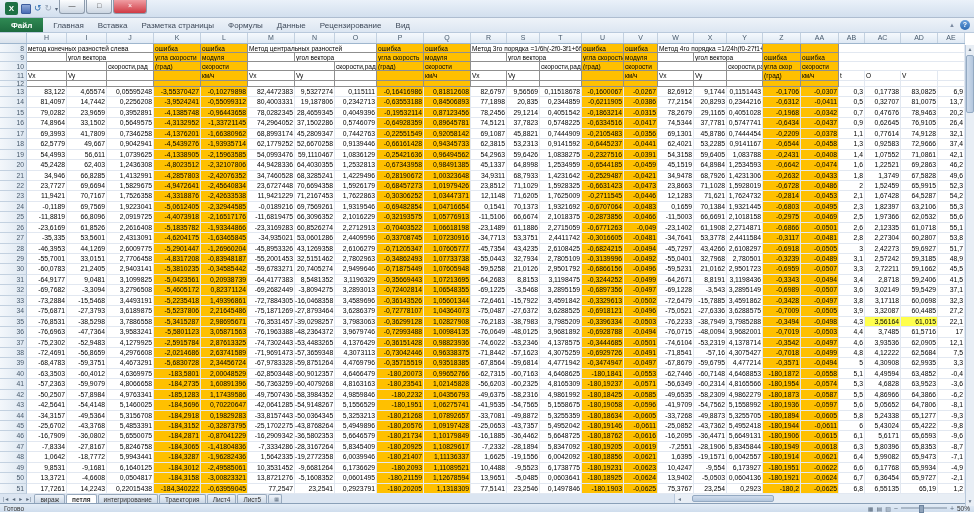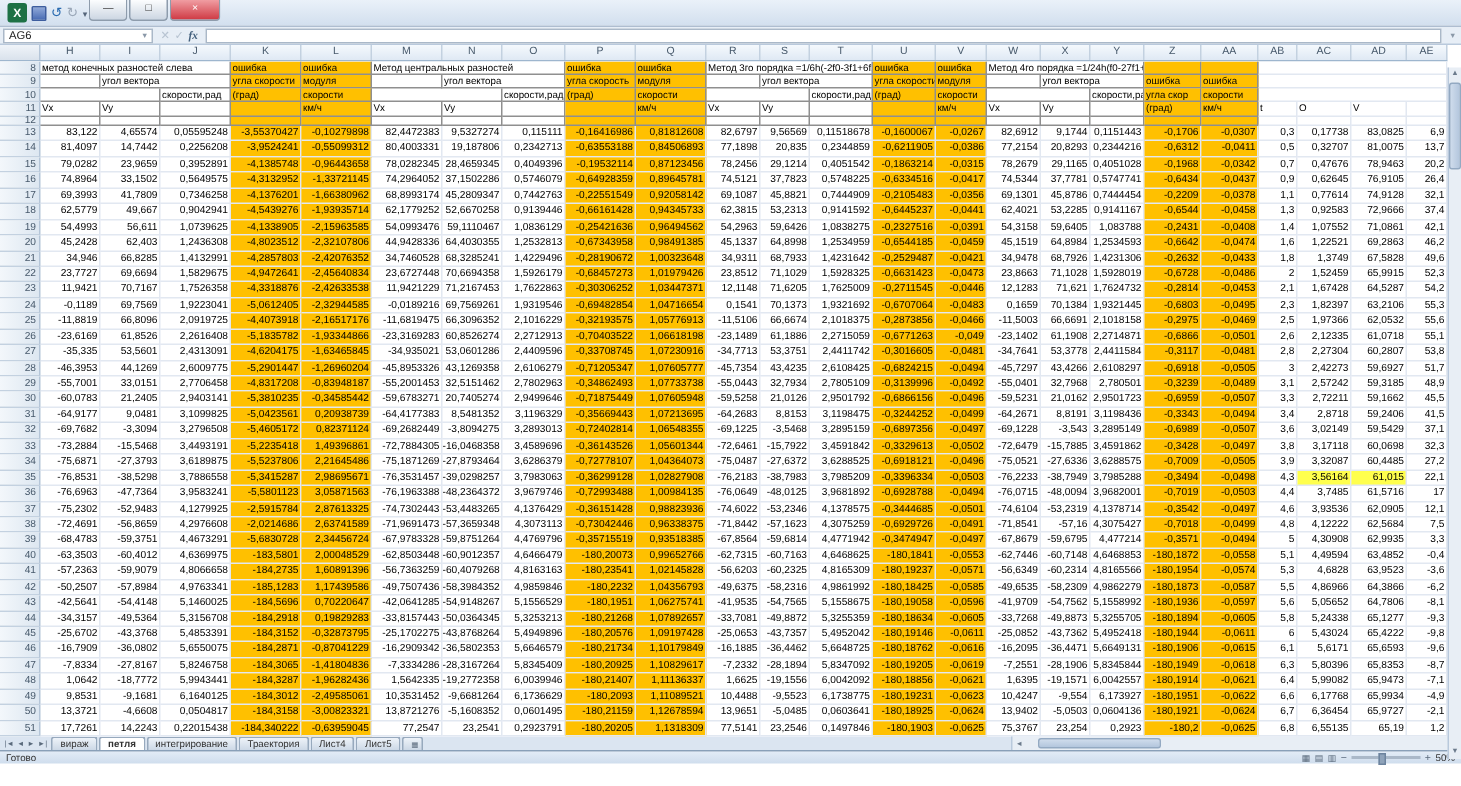--- a/index.html
+++ b/index.html
@@ -96,34 +96,37 @@
       <span class="qundo" style="color:#9aa7b8">↻</span>
       <span class="qdrop">▾</span>
     </div>
     <div class="winbtns">
       <div class="wbtn">—</div>
       <div class="wbtn">□</div>
       <div class="wbtn close">×</div>
     </div>
   </div>
 
+  <div class="tabsrow">
+    <div class="ftab">Файл</div>
+    <div style="display:flex">
+        <div class="rtab">Главная</div>
+        <div class="rtab">Вставка</div>
+        <div class="rtab">Разметка страницы</div>
+        <div class="rtab">Формулы</div>
+        <div class="rtab">Данные</div>
+        <div class="rtab">Рецензирование</div>
+        <div class="rtab">Вид</div>
+      </div>
+    <div class="tabsright">
+      <span>▲</span>
+      <span class="helpicon">?</span>
+    </div>
+  </div>
 
-  <div class="fbar">
-    <div class="nbox">
-      <span>AG6</span>
-      <span class="nbarrow">▼</span>
-    </div>
-    <div class="fxarea">
-      <span>✕</span>
-      <span>✓</span>
-      <span class="fx">fx</span>
-    </div>
-    <div class="finput"></div>
-    <div class="fexpand">▼</div>
-  </div>
 
   <div class="chead">
     <div class="corner"></div>
   <div class="chcell" style="width: 40px;">H</div>
       <div class="chcell" style="width: 40px;">I</div>
       <div class="chcell" style="width: 47px;">J</div>
       <div class="chcell" style="width: 47px;">K</div>
       <div class="chcell" style="width: 47px;">L</div>
       <div class="chcell" style="width: 47px;">M</div>
       <div class="chcell" style="width: 40px;">N</div>

